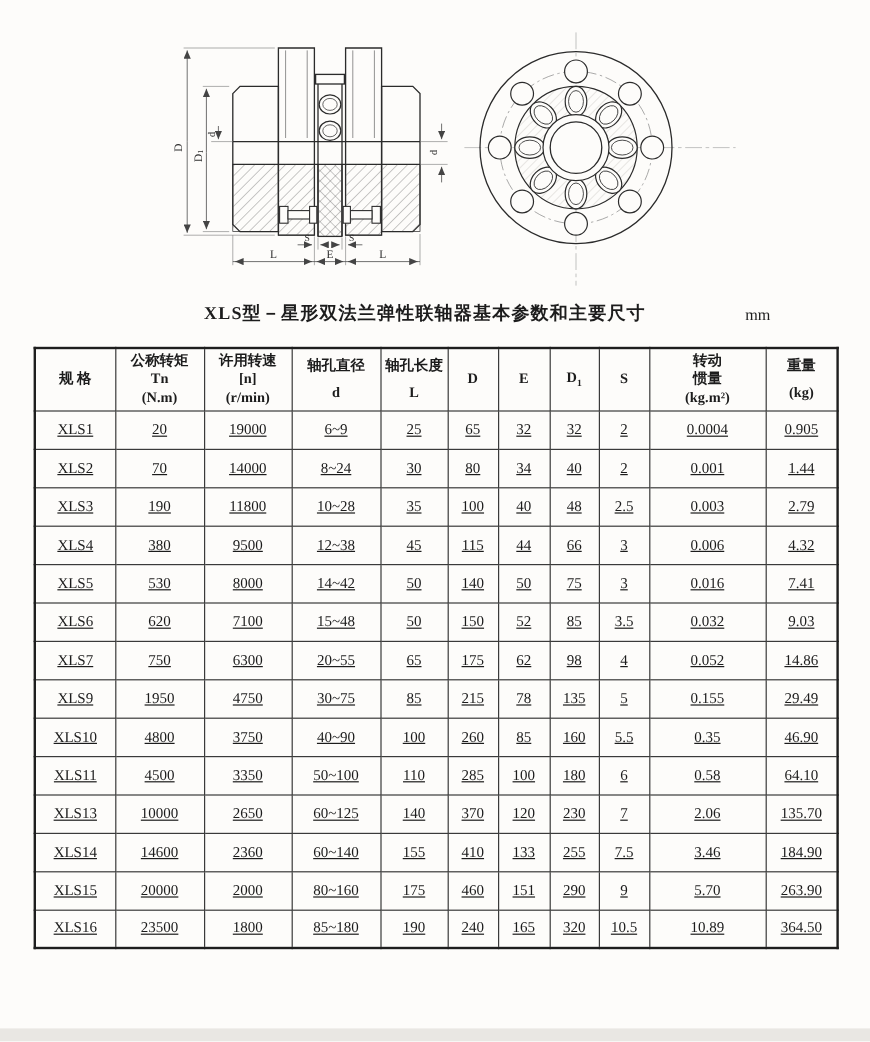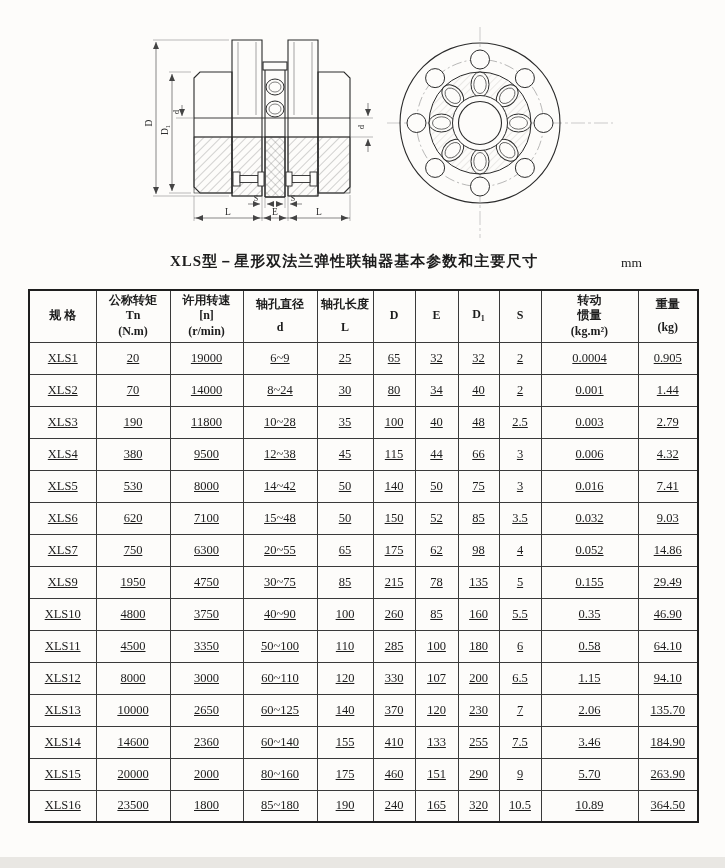--- a/index.html
+++ b/index.html
@@ -395,33 +395,20 @@
           <td>50~100</td>
           <td>110</td>
           <td>285</td>
           <td>100</td>
           <td>180</td>
           <td>6</td>
           <td>0.58</td>
           <td>64.10</td>
         </tr>
         <tr>
-          <td>XLS12</td>
-          <td>8000</td>
-          <td>3000</td>
-          <td>60~110</td>
-          <td>120</td>
-          <td>330</td>
-          <td>107</td>
-          <td>200</td>
-          <td>6.5</td>
-          <td>1.15</td>
-          <td>94.10</td>
-        </tr>
-        <tr>
           <td>XLS13</td>
           <td>10000</td>
           <td>2650</td>
           <td>60~125</td>
           <td>140</td>
           <td>370</td>
           <td>120</td>
           <td>230</td>
           <td>7</td>
           <td>2.06</td>

